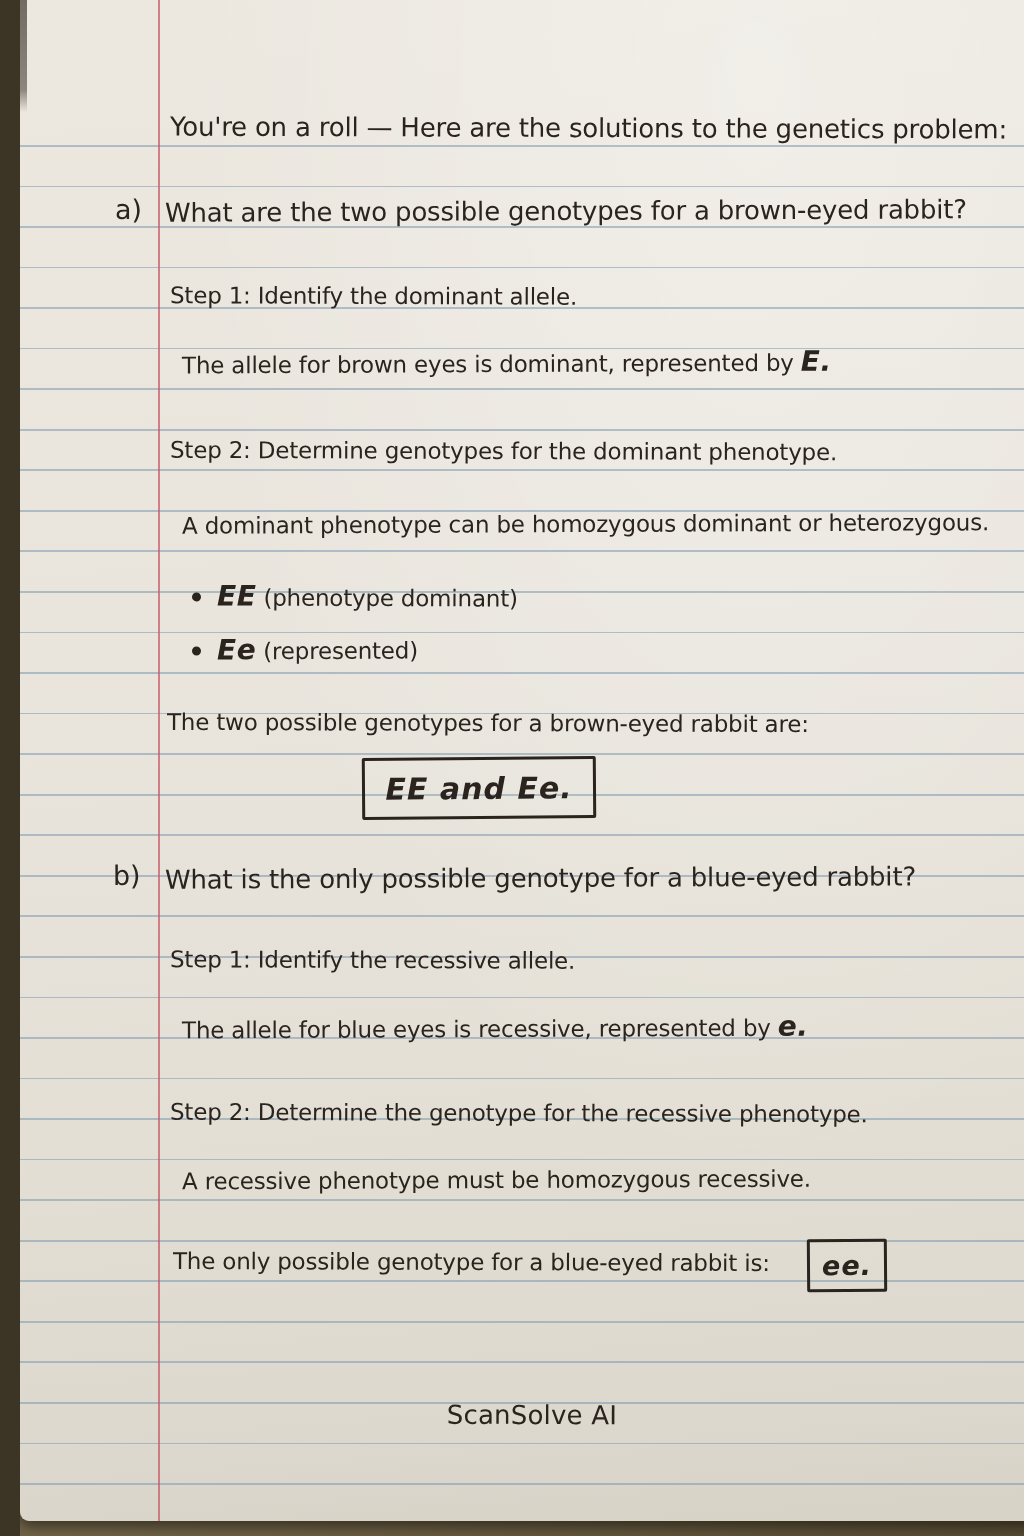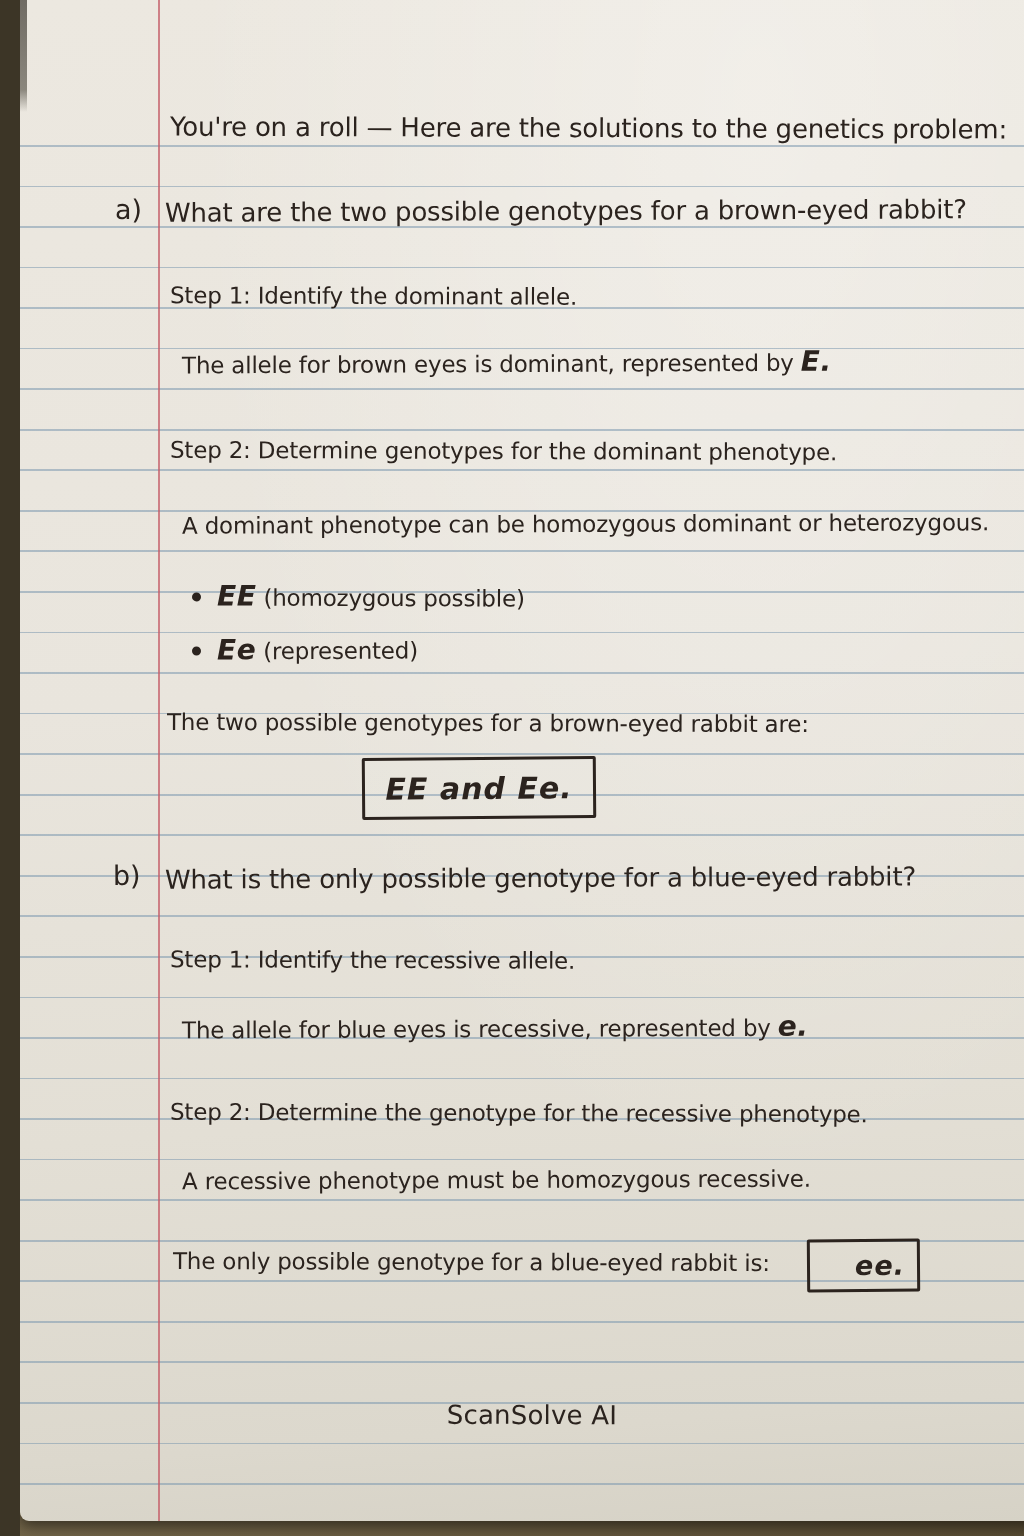--- a/index.html
+++ b/index.html
@@ -79,21 +79,21 @@
 
   <div class="hw t1" style="left:162px;top:346px;">
     <span>The allele for brown eyes is dominant, represented by </span><span class="gen">E.</span>
   </div>
 
   <div class="hw t2" style="left:150px;top:434px;">Step 2: Determine genotypes for the dominant phenotype.</div>
 
   <div class="hw t1" style="left:162px;top:507px;">A dominant phenotype can be homozygous dominant or heterozygous.</div>
 
   <div class="hw t2" style="left:172px;top:578px;line-height:38px;">
-    <span class="dot"></span><span class="gen">EE</span><span> (homozygous possible)</span>
+    <span class="dot"></span><span class="gen">EE</span><span> (phenotype dominant)</span>
   </div>
   <div class="hw t1" style="left:172px;top:631px;line-height:38px;">
     <span class="dot"></span><span class="gen">Ee</span><span> (represented)</span>
   </div>
 
   <div class="hw t2" style="left:147px;top:706px;">The two possible genotypes for a brown-eyed rabbit are:</div>
 
   <div class="answer-box t3" style="left:342px;top:757px;width:228px;height:56px;">
     <span class="answer-text" style="font-size:30px;">EE and Ee.</span>
   </div>
@@ -106,18 +106,18 @@
   <div class="hw t1" style="left:162px;top:1011px;">
     <span>The allele for blue eyes is recessive, represented by </span><span class="gen">e.</span>
   </div>
 
   <div class="hw t2" style="left:150px;top:1096px;">Step 2: Determine the genotype for the recessive phenotype.</div>
 
   <div class="hw t1" style="left:162px;top:1163px;">A recessive phenotype must be homozygous recessive.</div>
 
   <div class="hw t2" style="left:153px;top:1245px;">The only possible genotype for a blue-eyed rabbit is:</div>
 
-  <div class="answer-box t3" style="left:787px;top:1239px;width:74px;height:47px;padding-left:33px;">
+  <div class="answer-box t3" style="left:787px;top:1239px;width:74px;height:47px;">
     <span class="answer-text" style="font-size:27px;">ee.</span>
   </div>
 
   <div class="footer t2" style="top:1400px;">ScanSolve AI</div>
 </div>
 
 </body></html>

